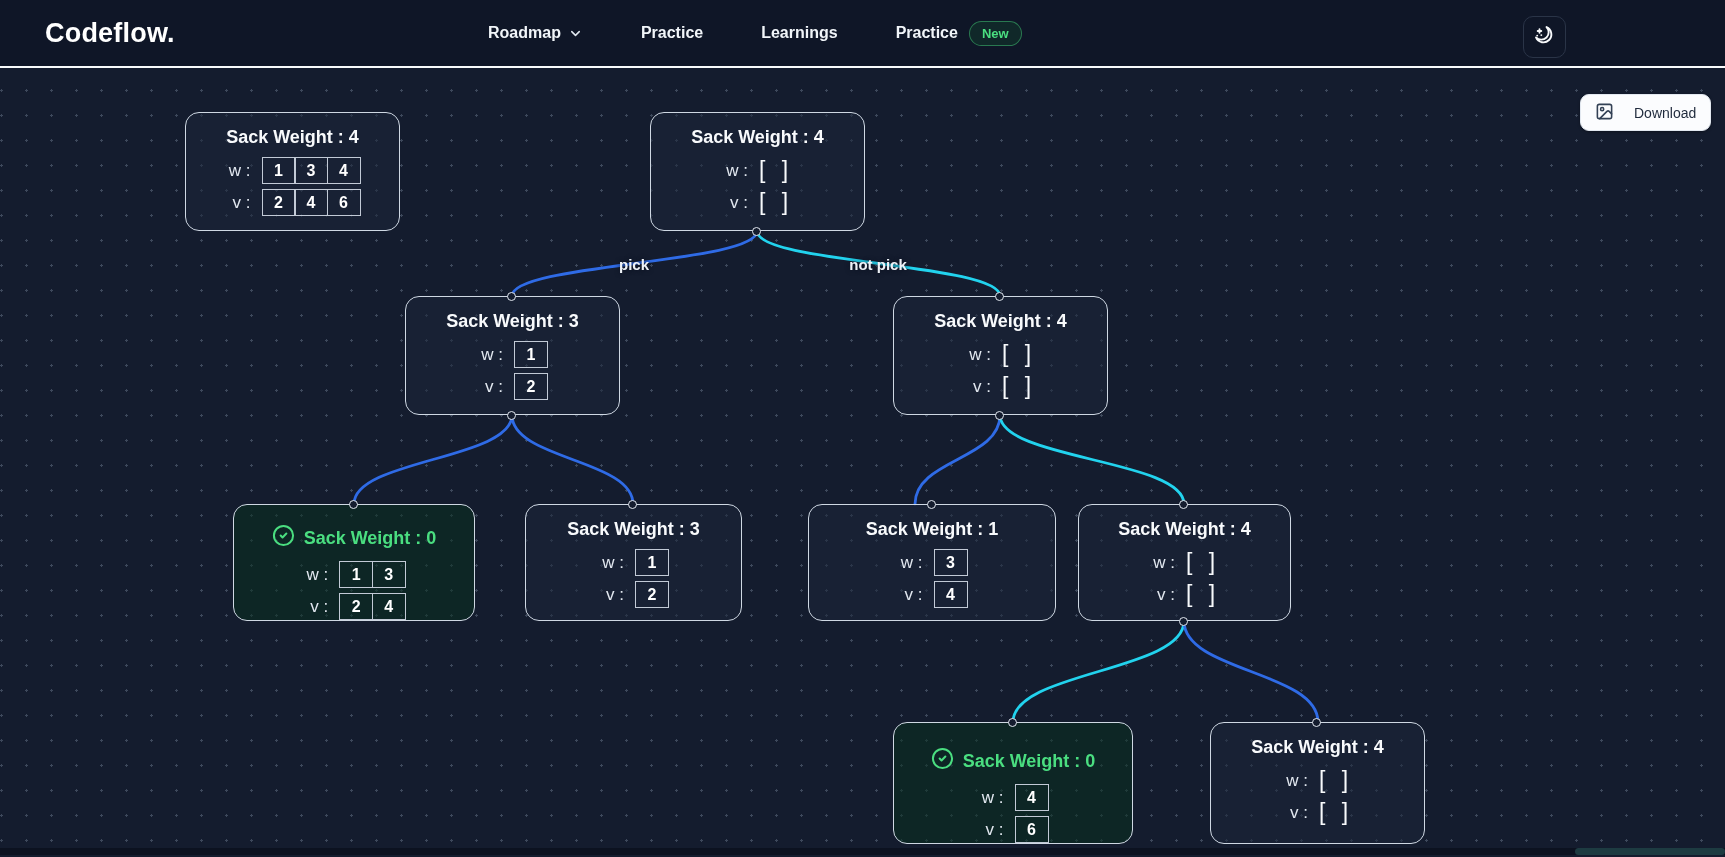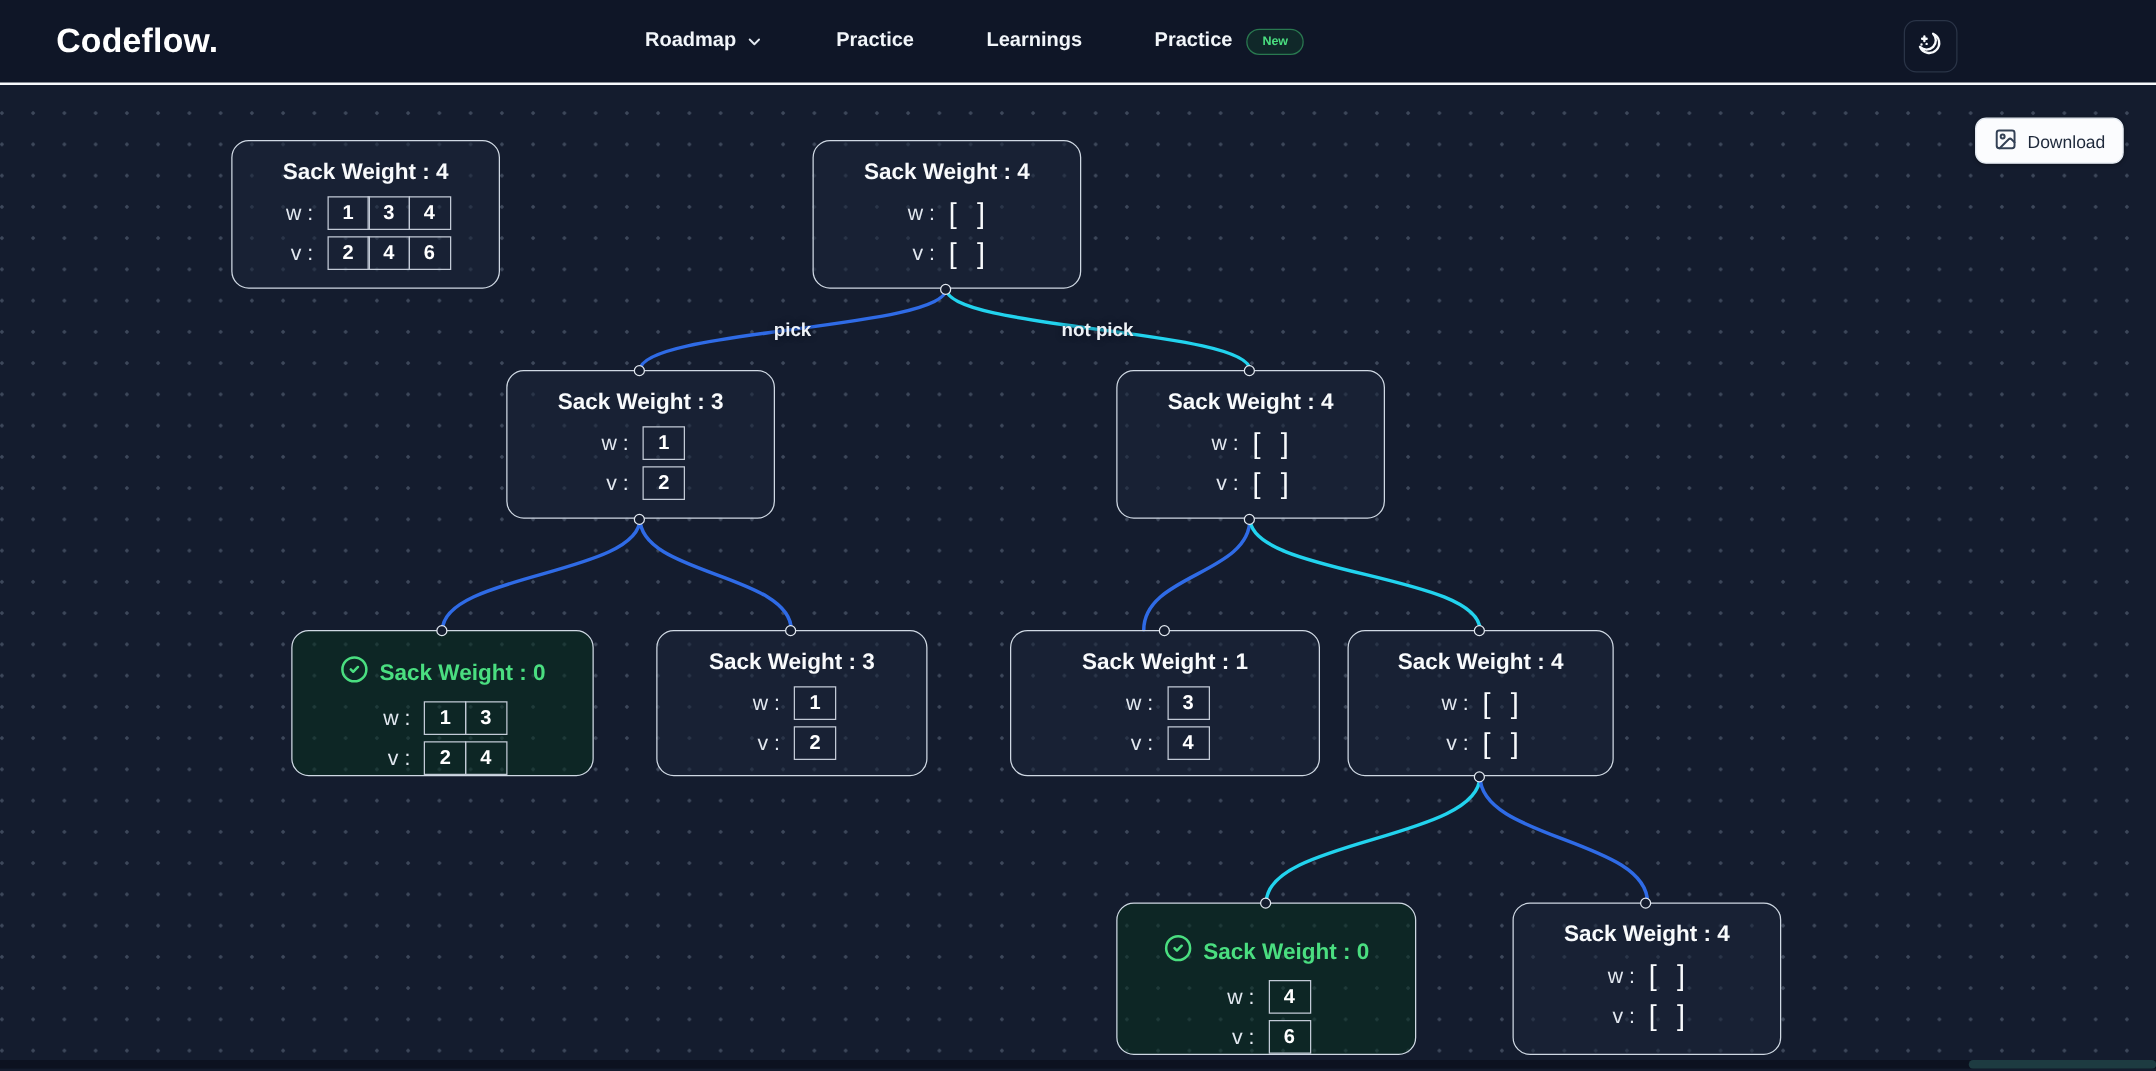--- a/index.html
+++ b/index.html
@@ -4,40 +4,40 @@
 <style>
   * { margin:0; padding:0; box-sizing:border-box; }
   html,body { width:1725px; height:857px; overflow:hidden; background:#141c2e;
               font-family:"Liberation Sans", sans-serif; }
 
   
   .navbar { position:relative; width:100%; height:68px; background:#0f1627;
             border-bottom:2px solid #f8fafc; display:flex; align-items:center; }
   .logo { position:absolute; left:45px; top:50%; transform:translateY(-50%);
           color:#ffffff; font-size:27px; font-weight:700; letter-spacing:.2px; cursor:pointer; }
-  .nav-center { position:absolute; left:516px; top:0; height:100%;
+  .nav-center { position:absolute; left:488px; top:0; height:100%;
                 display:flex; align-items:center; gap:58px; }
   .nav-item { display:flex; align-items:center; gap:7px; color:#f1f5f9;
               font-size:16px; font-weight:600; cursor:pointer; white-space:nowrap; }
   .nav-item svg { display:block; }
   .badge-new { display:inline-flex; align-items:center; margin-left:4px; padding:4px 12px;
                border-radius:999px; background:rgba(20,83,45,.30); border:1px solid rgba(74,222,128,.45);
-               color:#4ade80; font-size:10px; font-weight:600; }
+               color:#4ade80; font-size:13px; font-weight:600; }
   .theme-btn { position:absolute; left:1523px; top:16px; width:43px; height:42px;
                border-radius:10px; border:1px solid #2a3447; background:transparent;
                display:flex; align-items:center; justify-content:center; cursor:pointer; }
 
   
   .canvas { position:relative; width:1725px; height:787px; background:#141c2e;
             background-image:radial-gradient(circle, rgba(148,163,184,.33) 1.2px, transparent 1.4px);
             background-size:25px 25px; background-position:14px 10px; overflow:hidden; }
 
   .download-btn { position:absolute; left:1580px; top:26px; height:37px; padding:0 14px;
                   background:#fbfcfe; border:1px solid #e2e8f0; border-radius:9px;
-                  display:flex; align-items:center; gap:8px; cursor:pointer;
+                  display:flex; align-items:center; gap:20px; cursor:pointer;
                   color:#1e293b; font-size:14px; font-weight:500;
                   box-shadow:0 1px 3px rgba(0,0,0,.35); z-index:30; }
 
   .edges { position:absolute; left:0; top:0; z-index:1; }
   .edge { fill:none; stroke-width:2.8px; stroke-linecap:round; }
   .edge-blue { stroke:#2f6be6; }
   .edge-cyan { stroke:#22d3ee; }
   .edge-label { position:absolute; transform:translate(-50%,-50%); z-index:2;
                 color:#eef2f7; font-size:15px; font-weight:700;
                 text-shadow:0 0 5px rgba(10,15,30,.9); }

